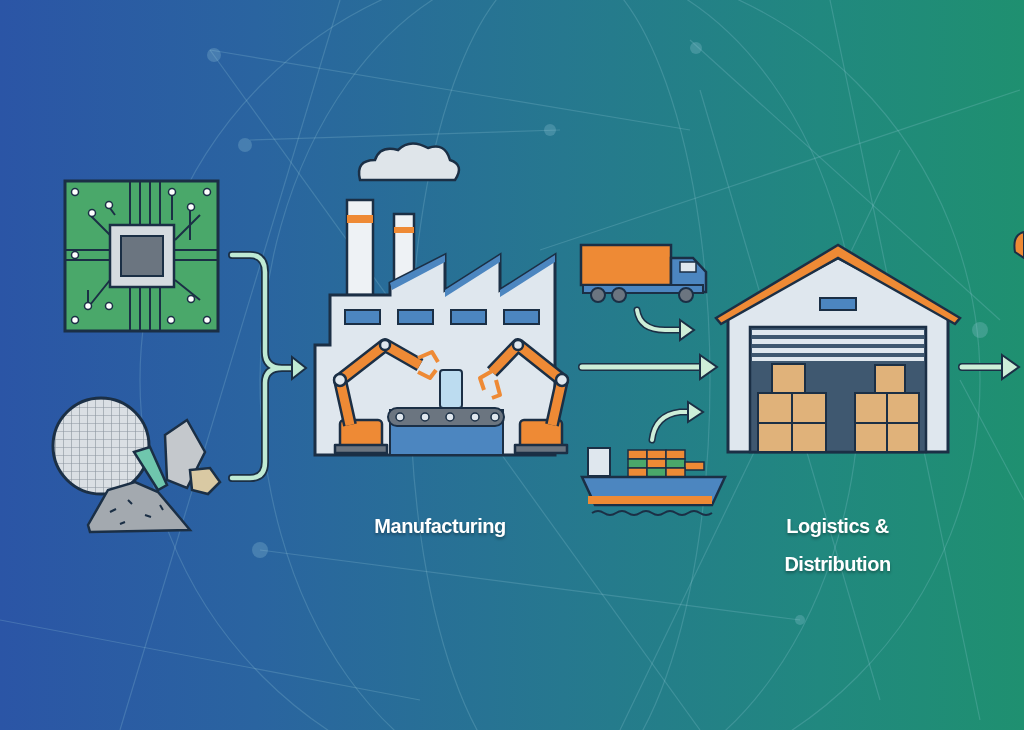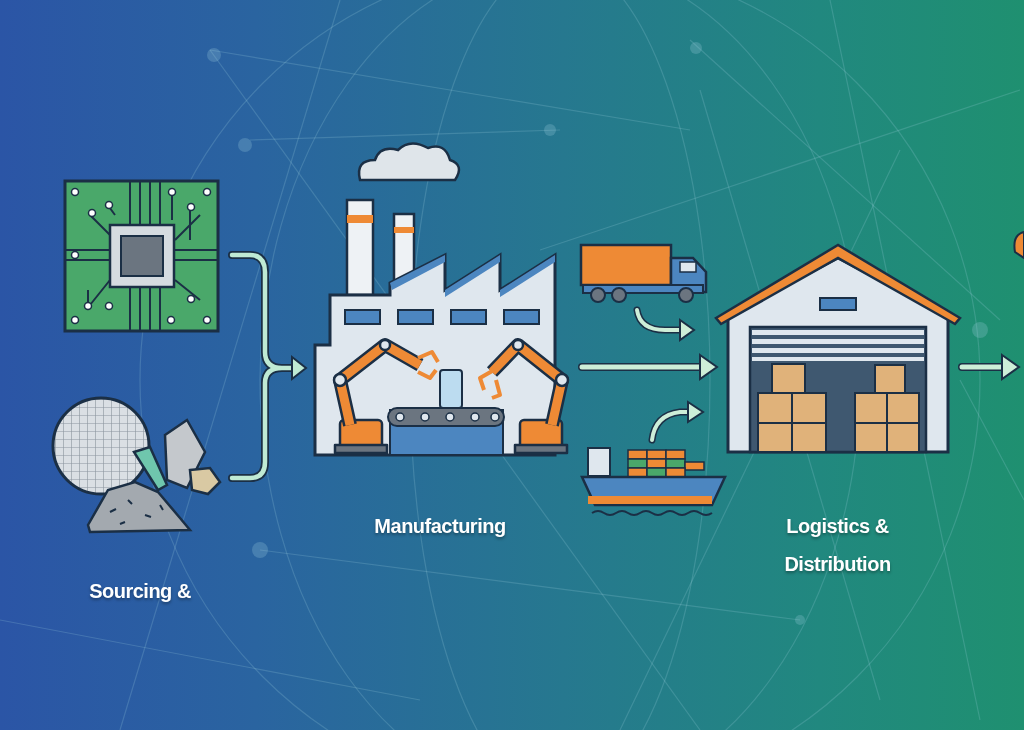--- a/index.html
+++ b/index.html
@@ -216,21 +216,20 @@
     <path d="M962 367 H1005" stroke="#1b2f45" stroke-width="8"></path>
     <path d="M962 367 H1005" stroke="#cdeed8" stroke-width="5"></path>
     <polygon points="1002,355 1019,367 1002,379" fill="#cdeed8" stroke="#1b2f45" stroke-width="2"></polygon>
   </g>
   <g>
     <path d="M1024 232 Q1012 235 1015 252 L1024 258 Z" fill="#ee8a35" stroke="#1b2f45" stroke-width="2"></path>
   </g>
 </svg>
 
 <div class="label" style="left:30px;top:572px;width:220px;">
-  <span>Sourcing &amp;</span>
 </div>
 <div class="label" style="left:320px;top:507px;width:240px;">
   <span>Manufacturing</span>
 </div>
 <div class="label" style="left:730px;top:507px;width:215px;">
   <span>Logistics &amp;</span>
   <span>Distribution</span>
 </div>
 
 </body></html>

